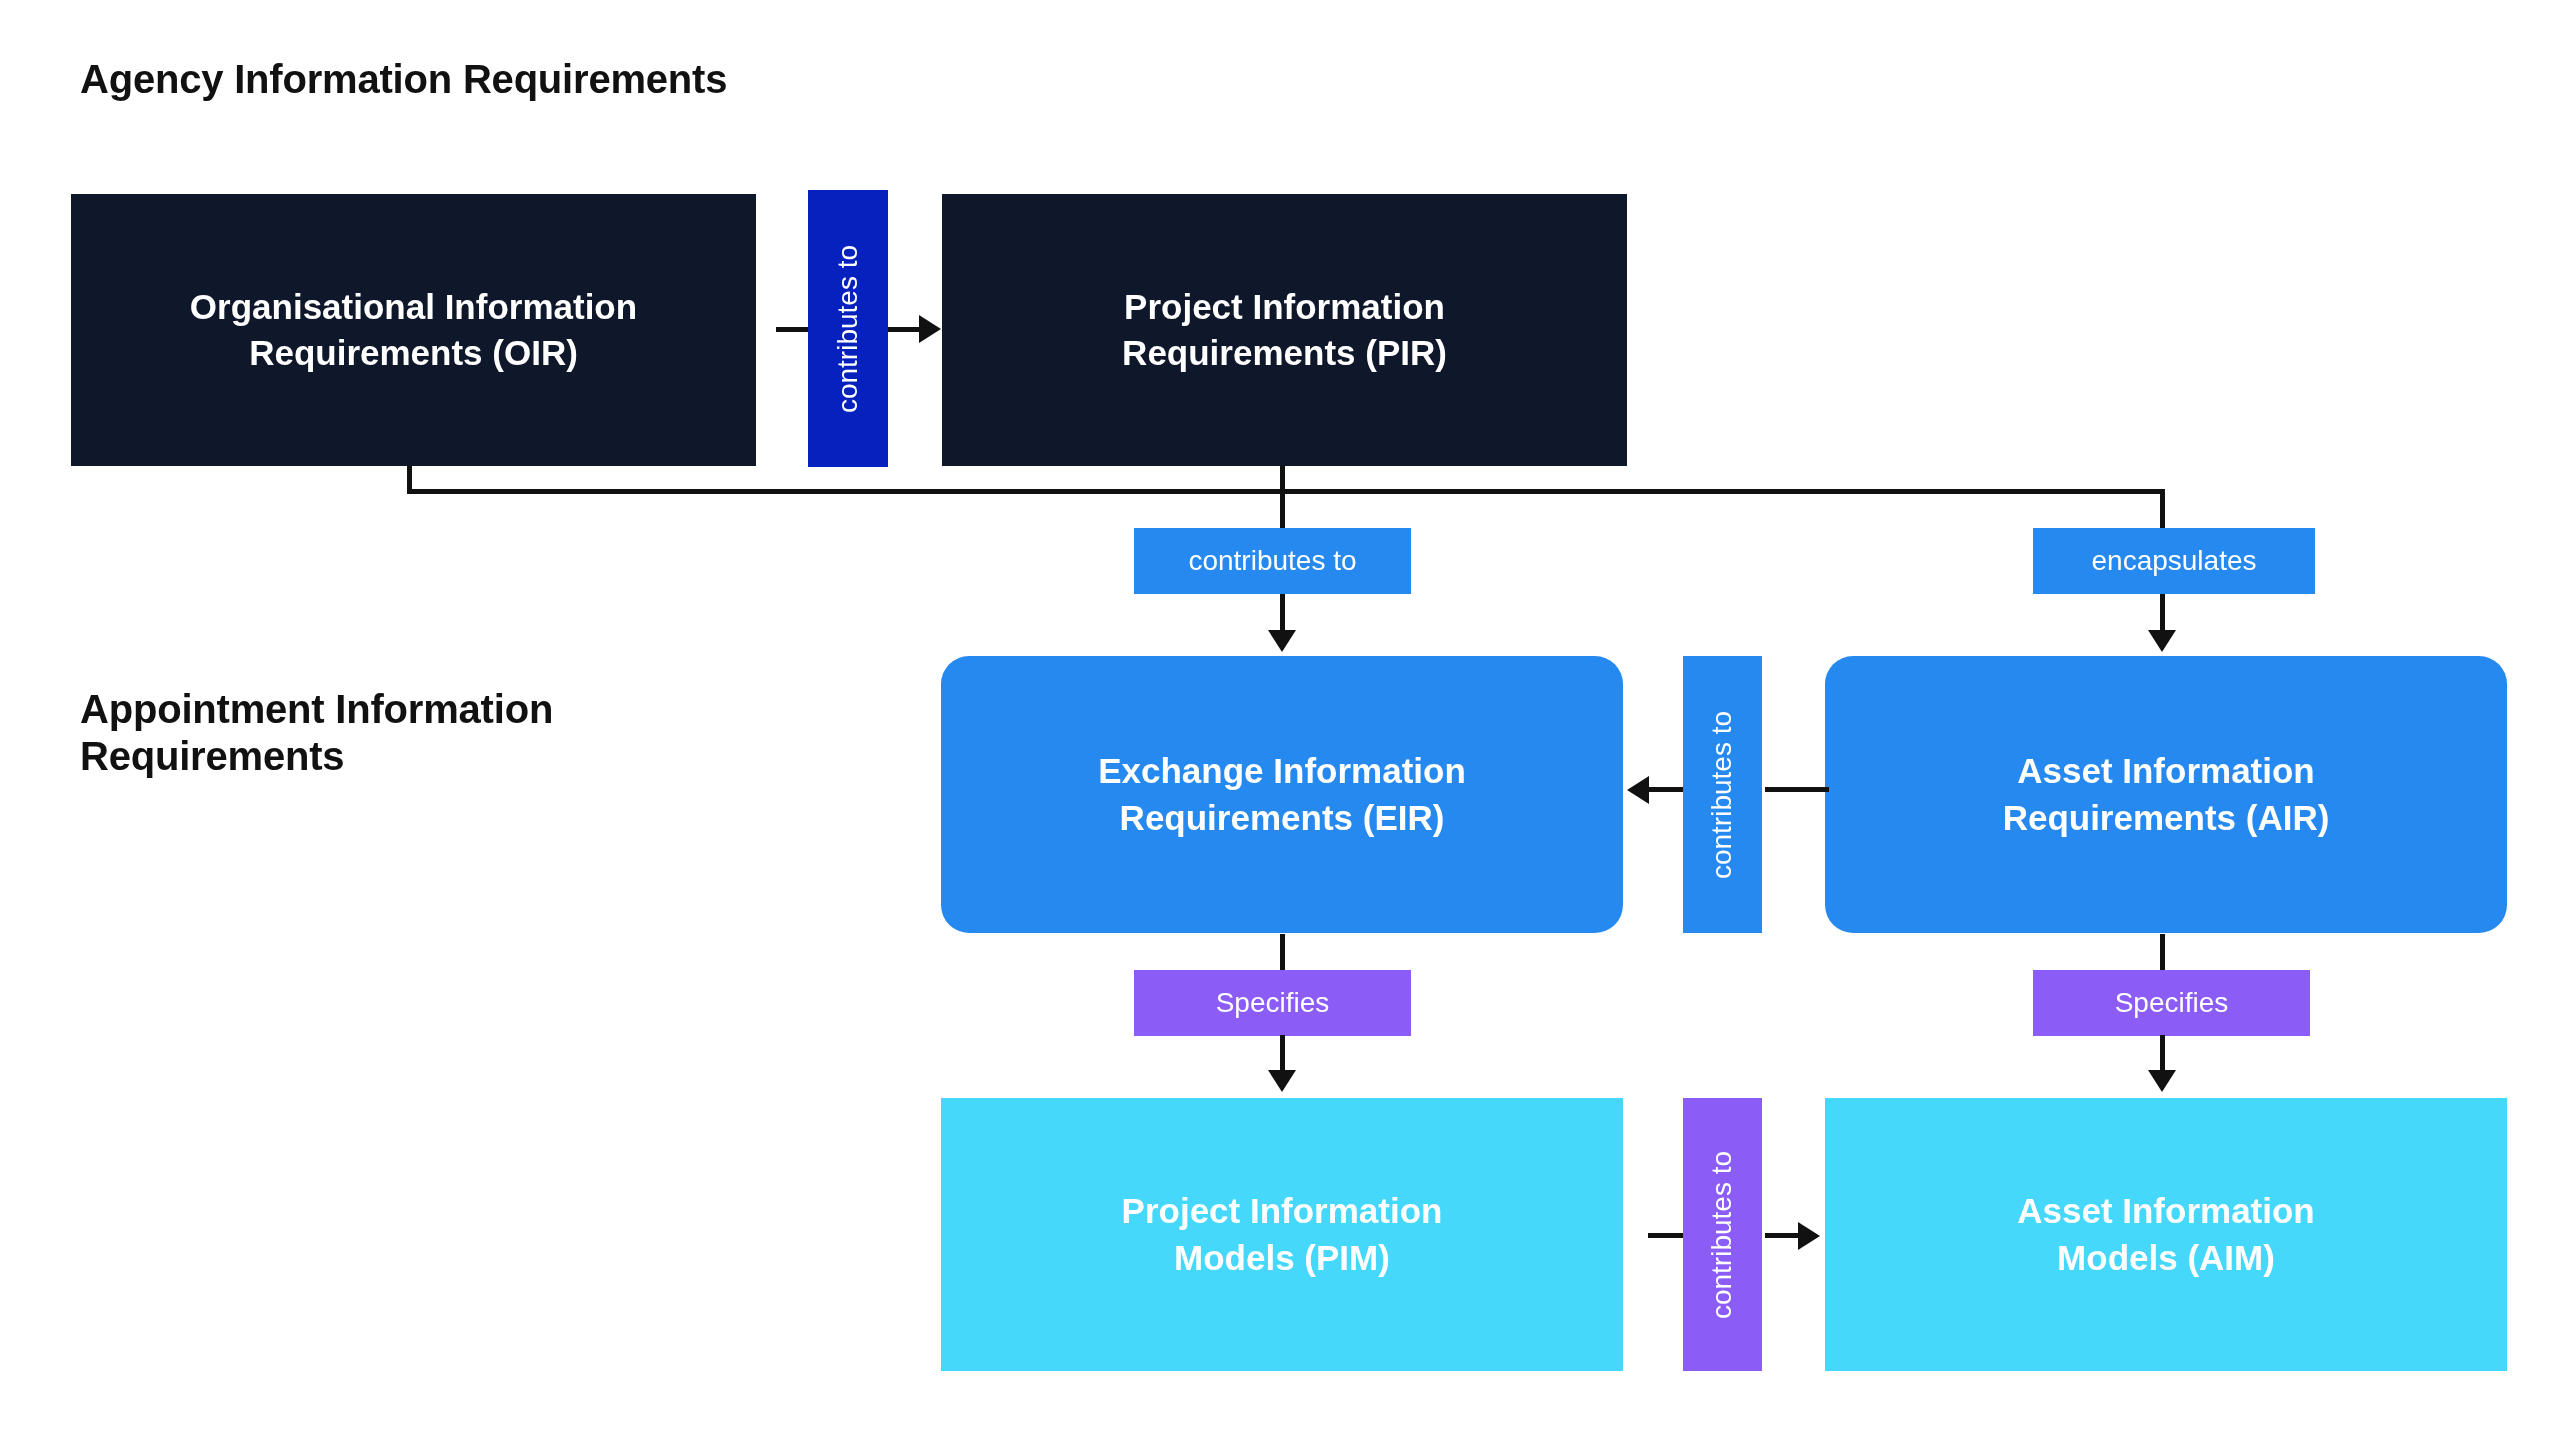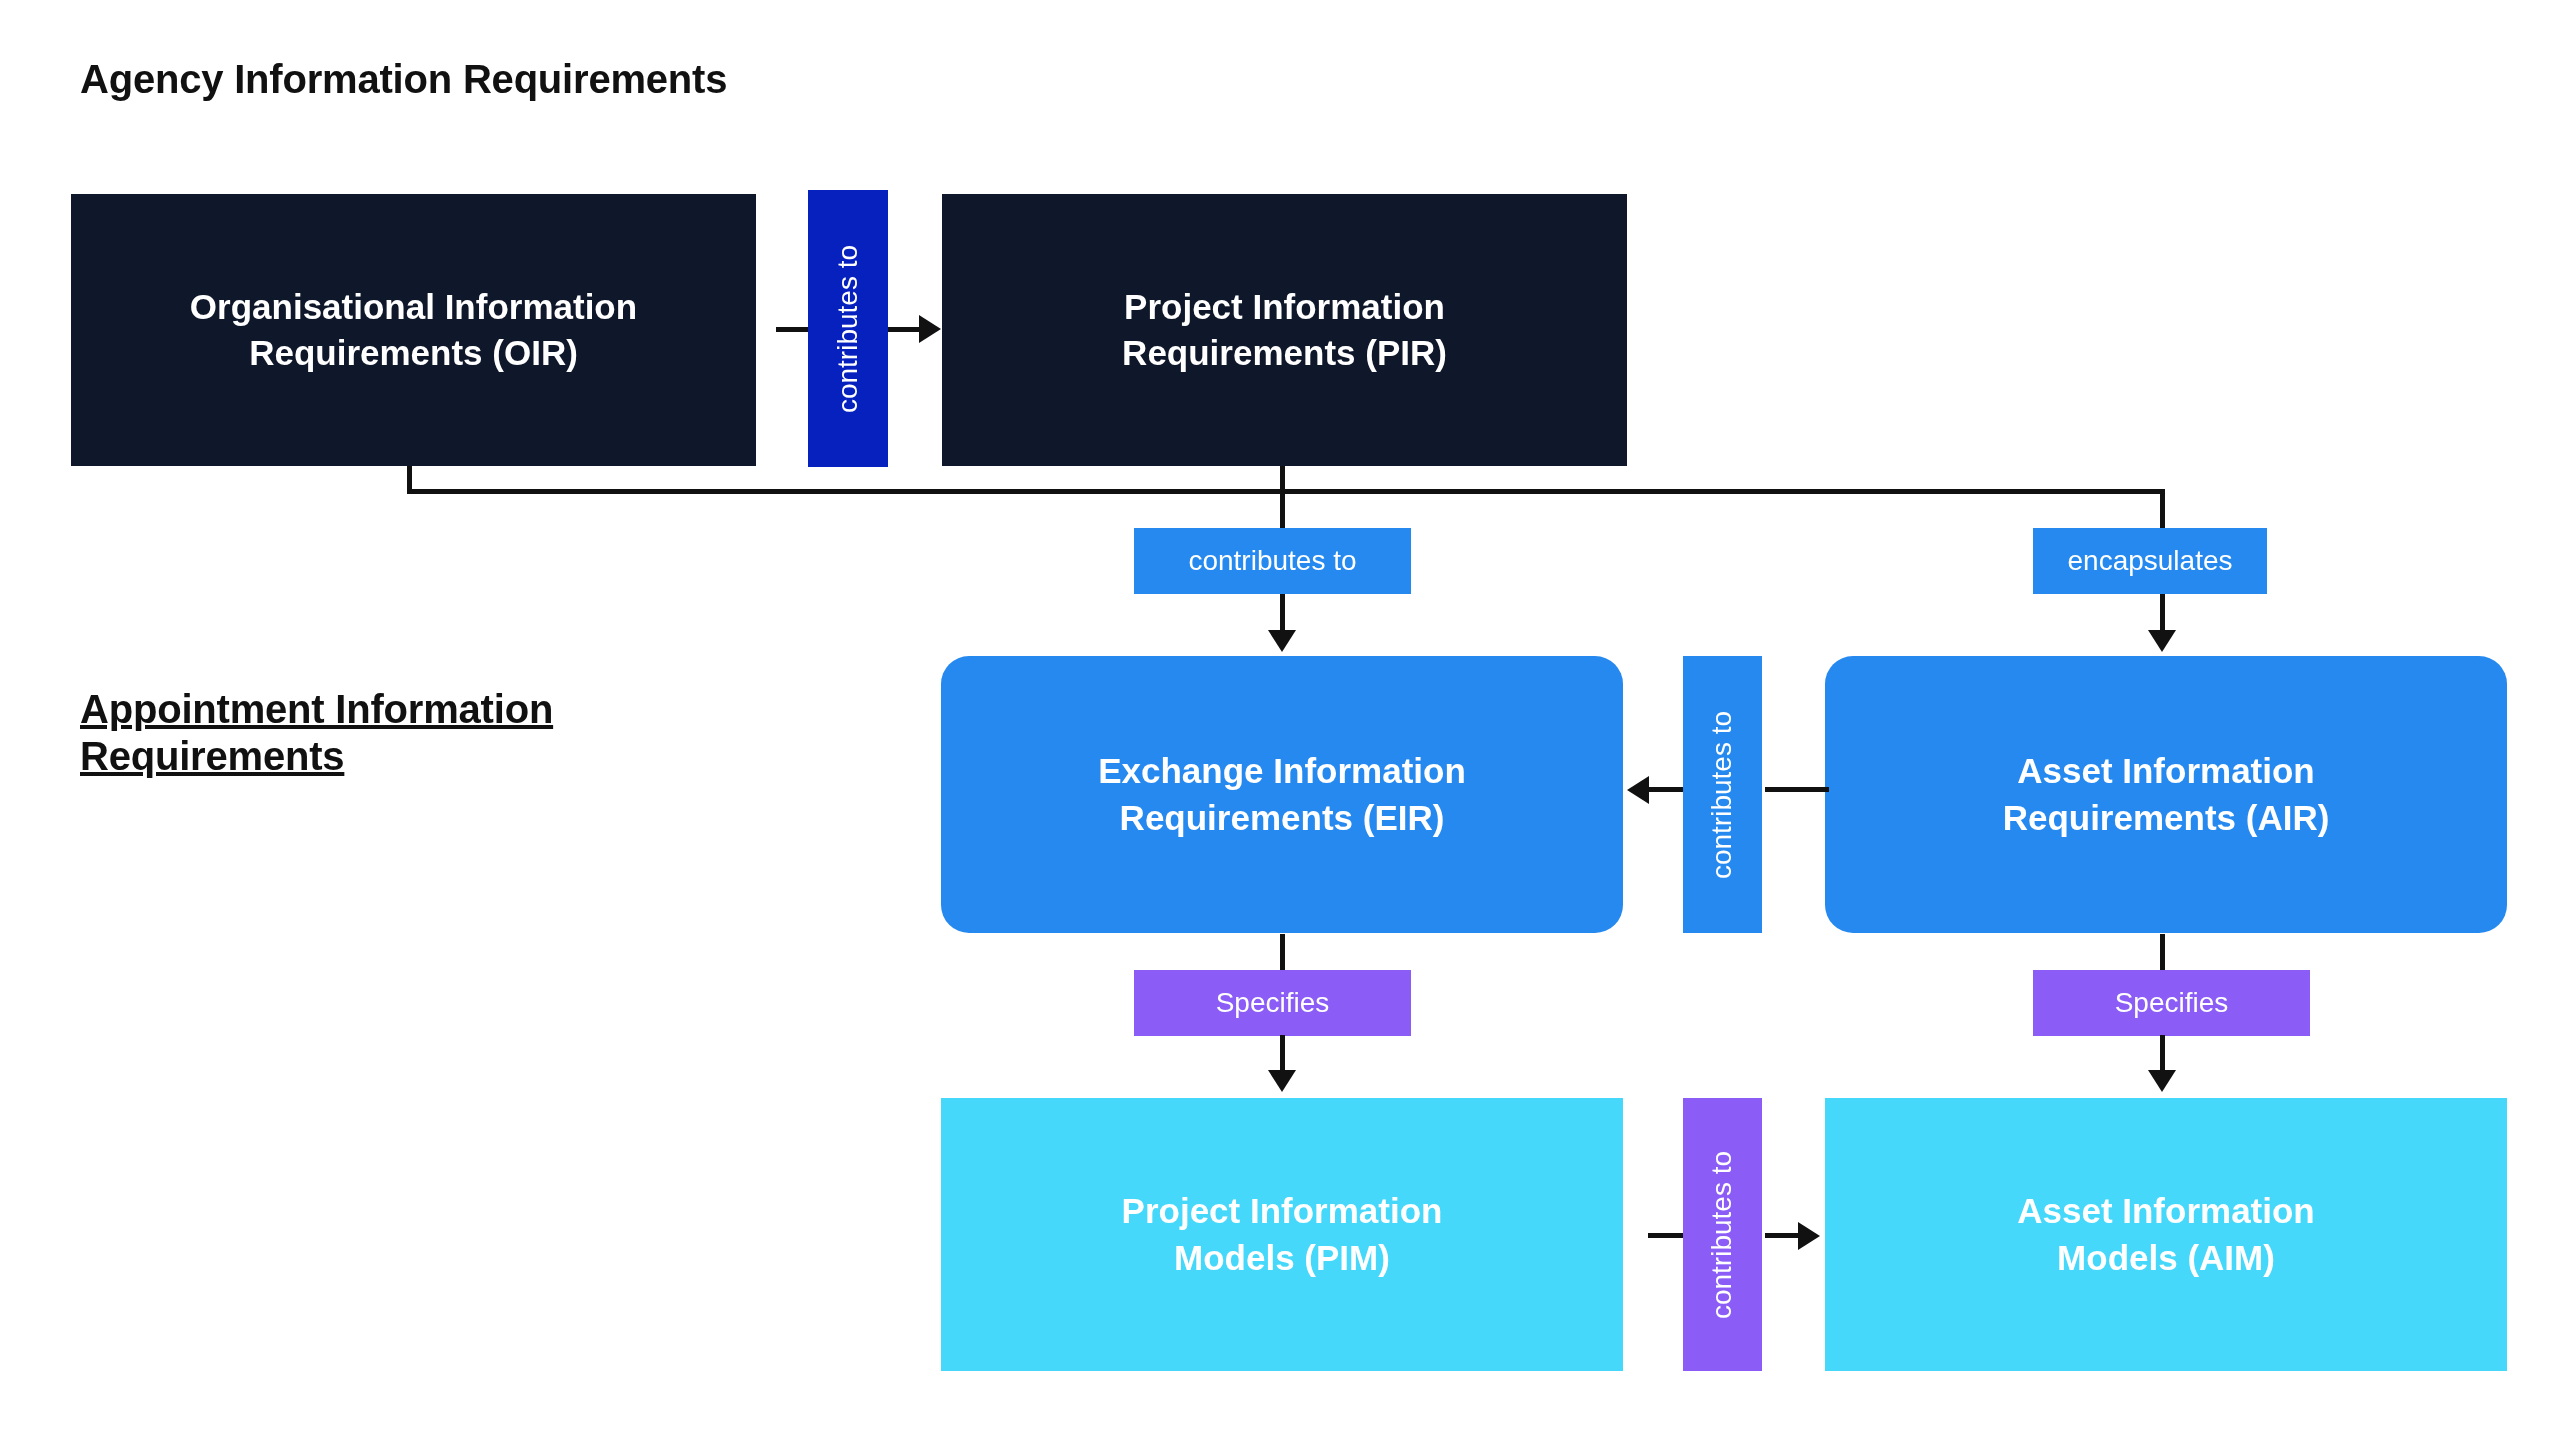--- a/index.html
+++ b/index.html
@@ -94,21 +94,21 @@
     border-right: 22px solid #111111;
   }
 </style>
 </head>
 <body>
 
 <div id="stage">
 
   <div class="section-title" style="left:80px; top:56px;">Agency Information Requirements</div>
 
-  <div class="section-title" style="left:80px; top:686px;text-decoration:underline;">Appointment Information
+  <div class="section-title" style="left:80px; top:686px;">Appointment Information
 Requirements</div>
 
 
   <div class="node dark" style="left:71px; top:194px; width:685px; height:272px;">Organisational Information
 Requirements (OIR)</div>
 
   <div class="node dark" style="left:942px; top:194px; width:685px; height:272px;">Project Information
 Requirements (PIR)</div>
 
   <div class="hline" style="left:776px; top:327px; width:145px;"></div>
@@ -122,21 +122,21 @@
   <div class="hline" style="left:407px; top:489px; width:1758px;"></div>
 
   <div class="vline" style="left:1280px; top:466px; height:64px;"></div>
 
   <div class="vline" style="left:2160px; top:489px; height:42px;"></div>
 
   <div class="chip mid" style="left:1134px; top:528px; width:277px; height:66px;">contributes to</div>
   <div class="vline" style="left:1280px; top:594px; height:41px;"></div>
   <div class="arrow down" style="left:1268px; top:630px;"></div>
 
-  <div class="chip mid" style="left:2033px; top:528px; width:234px; height:66px;">encapsulates</div>
+  <div class="chip mid" style="left:2033px; top:528px; width:282px; height:66px;">encapsulates</div>
   <div class="vline" style="left:2160px; top:594px; height:41px;"></div>
   <div class="arrow down" style="left:2148px; top:630px;"></div>
 
   <div class="node mid" style="left:941px; top:656px; width:682px; height:277px;">Exchange Information
 Requirements (EIR)</div>
 
   <div class="node mid" style="left:1825px; top:656px; width:682px; height:277px;">Asset Information
 Requirements (AIR)</div>
 
   <div class="hline" style="left:1765px; top:787px; width:64px;"></div>

